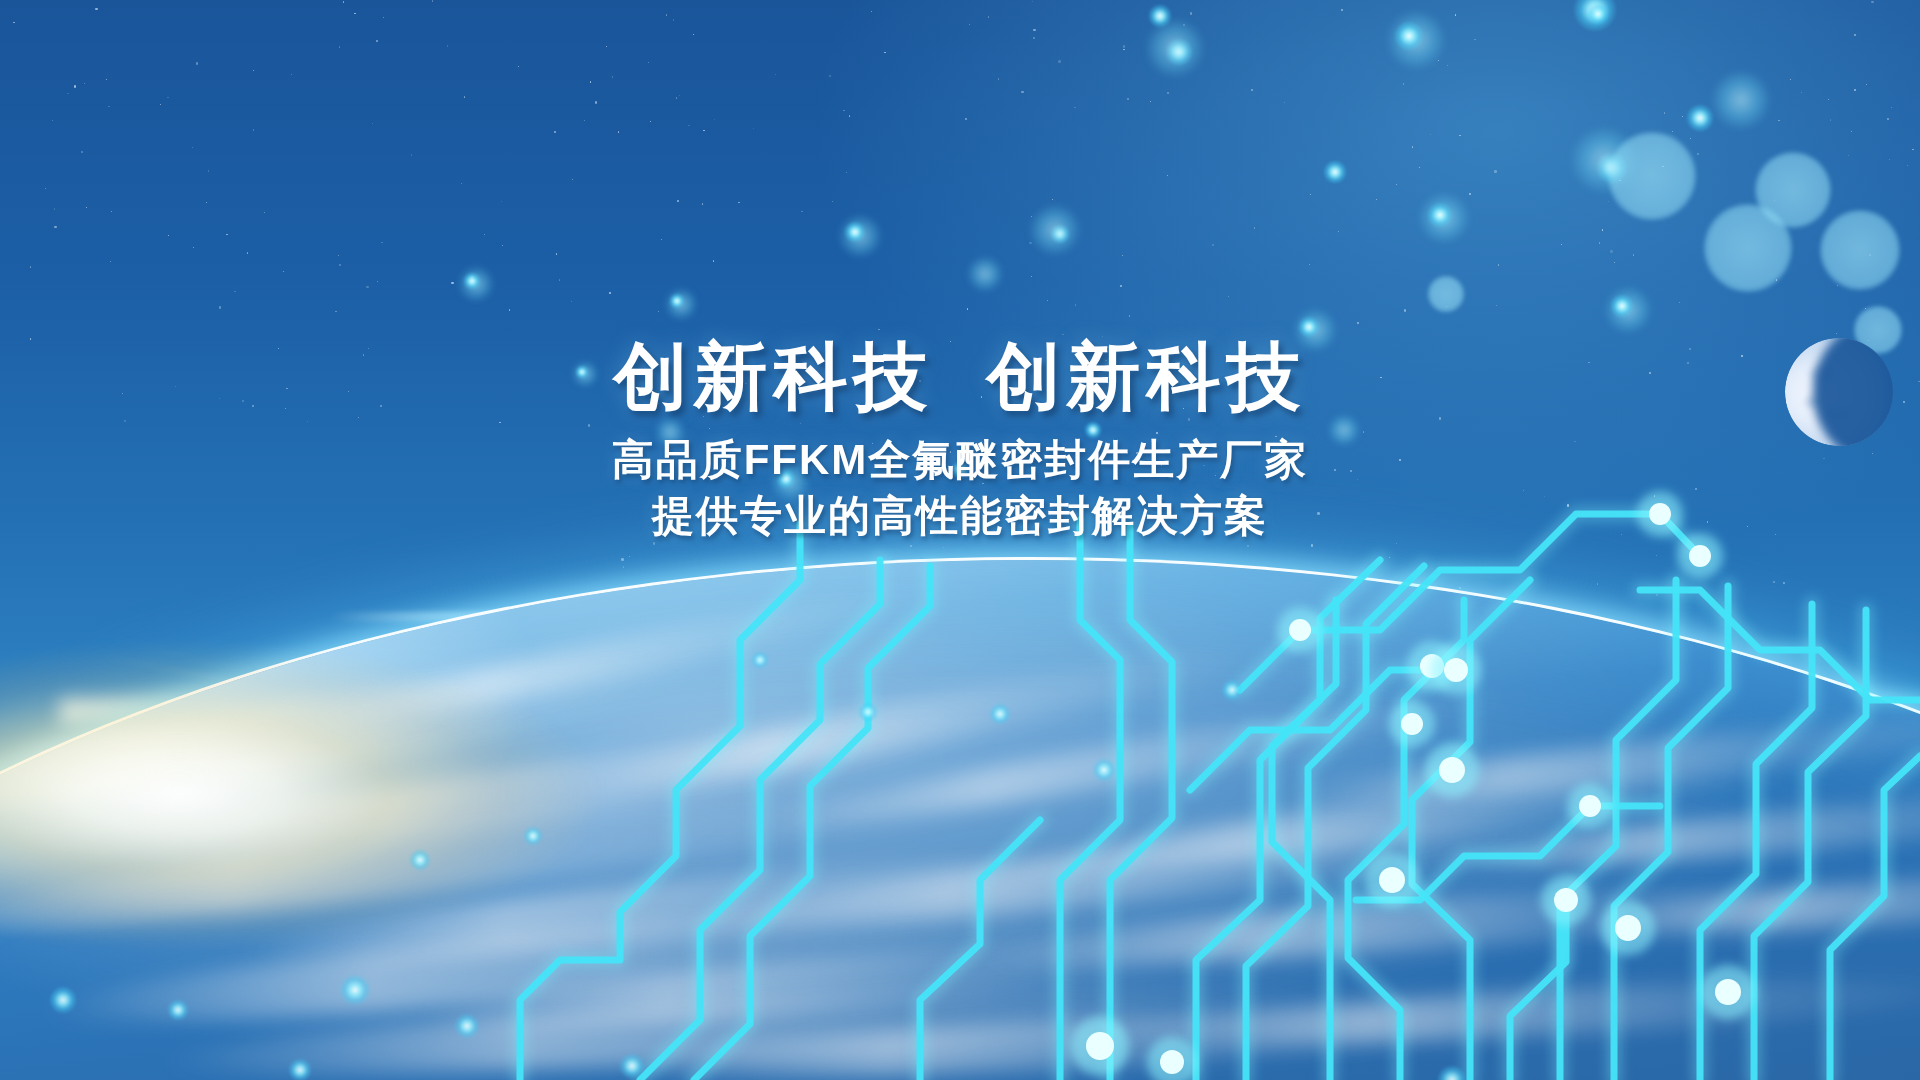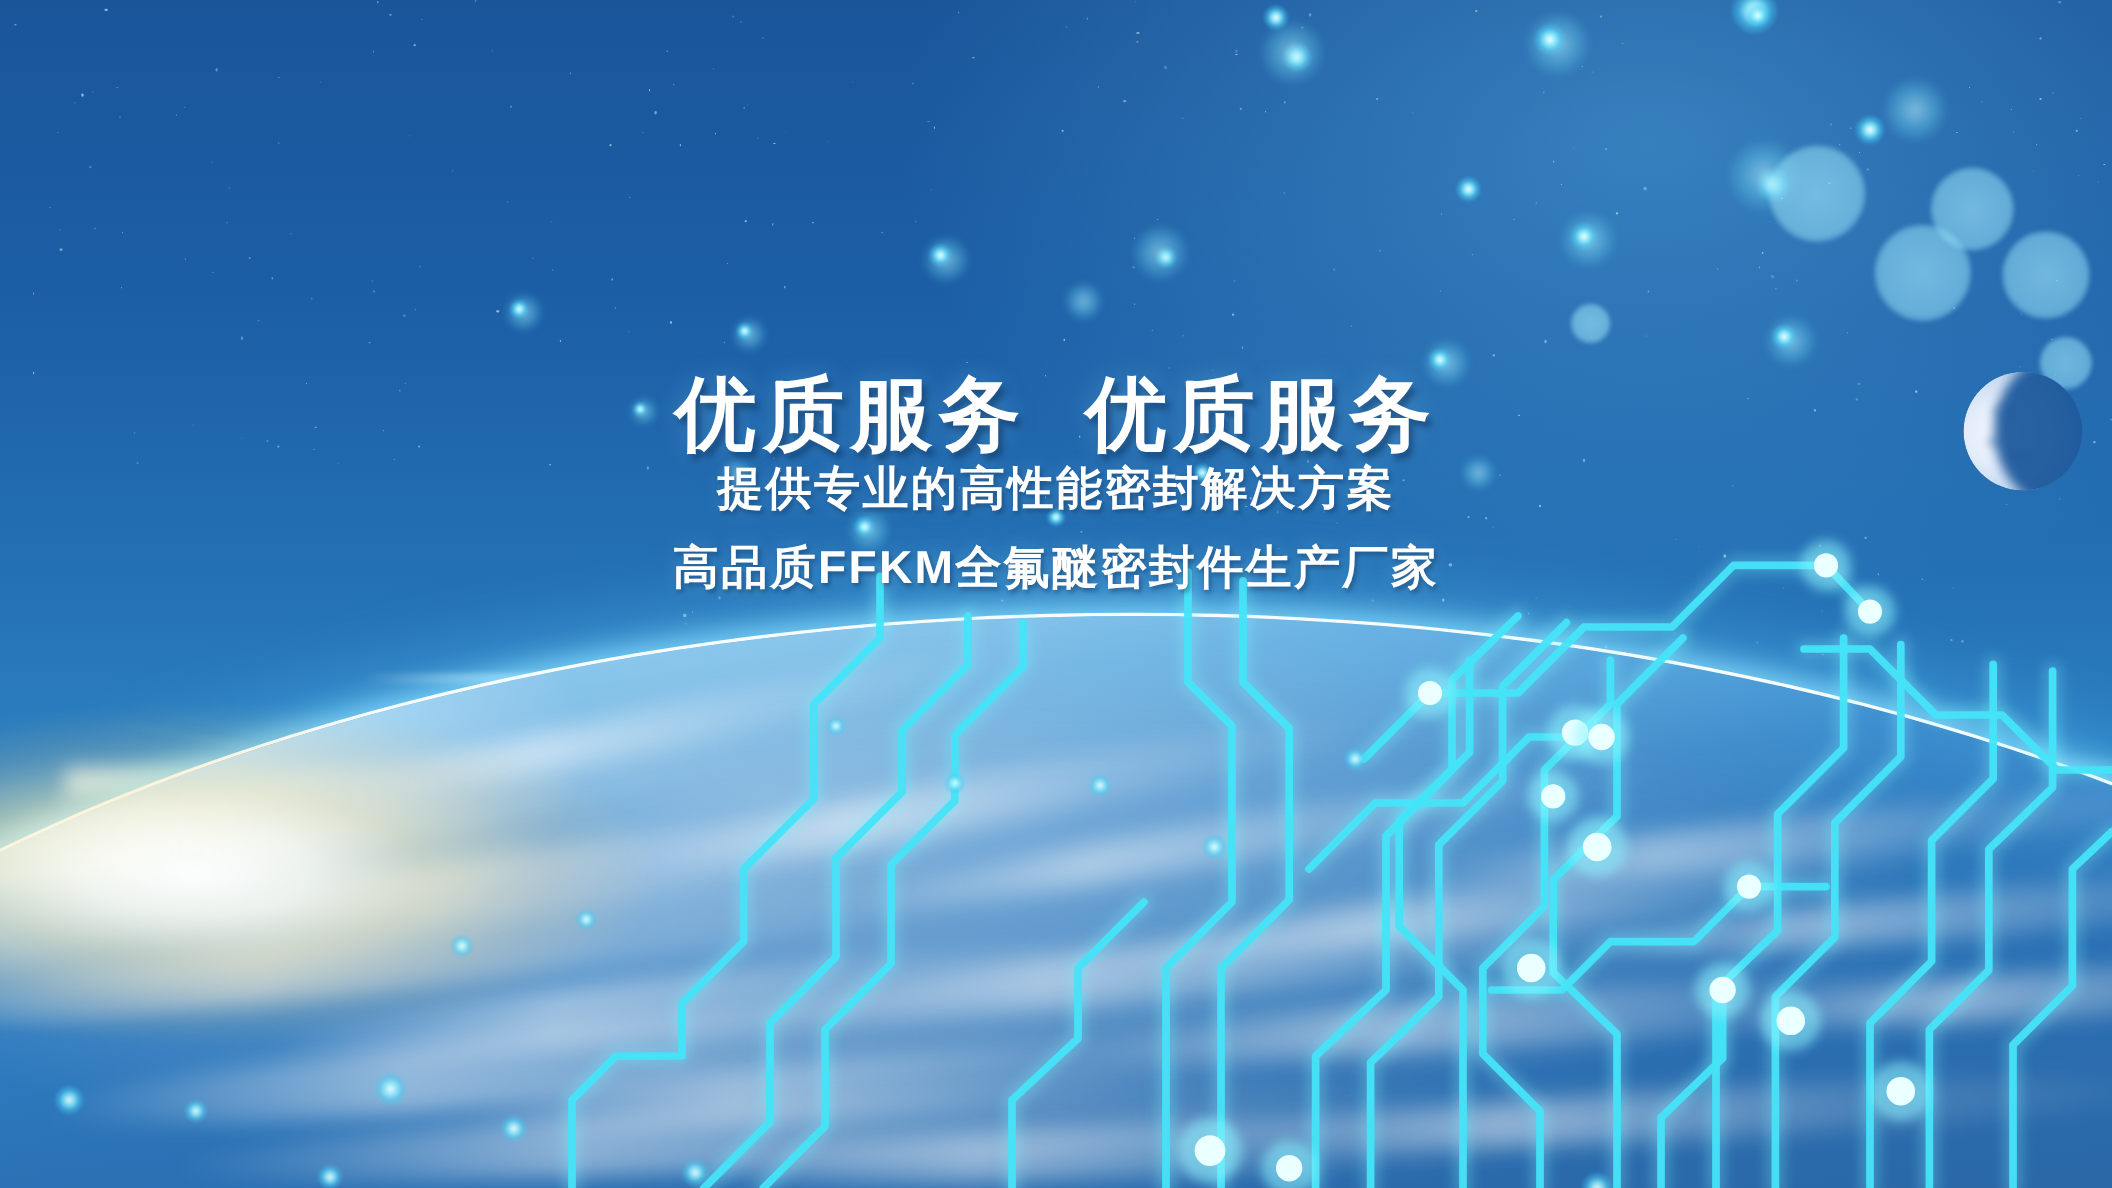--- a/index.html
+++ b/index.html
@@ -578,18 +578,18 @@
       <div class="orb" style="left: 989px; top: 703px; width: 22px; height: 22px; opacity: 0.9;"></div>
       <div class="orb" style="left: 1221px; top: 679px; width: 22px; height: 22px; opacity: 0.9;"></div>
       <div class="orb" style="left: 619px; top: 1053px; width: 26px; height: 26px; opacity: 0.9;"></div>
       <div class="orb" style="left: 288px; top: 1058px; width: 24px; height: 24px; opacity: 0.9;"></div>
       <div class="orb" style="left: 1437px; top: 1065px; width: 30px; height: 30px; opacity: 0.9;"></div>
       <div class="orb" style="left: 858px; top: 702px; width: 20px; height: 20px; opacity: 0.9;"></div>
       <div class="orb" style="left: 751px; top: 651px; width: 18px; height: 18px; opacity: 0.9;"></div>
     </div>
 
   <div id="textblock">
-    <div id="headline">优质服务  优质服务</div>
+    <div id="headline">创新科技  创新科技</div>
+    <div class="sub" id="sub1">高品质FFKM全氟醚密封件生产厂家</div>
     <div class="sub" id="sub2">提供专业的高性能密封解决方案</div>
-    <div class="sub" id="sub1">高品质FFKM全氟醚密封件生产厂家</div>
   </div>
 
 </div>
 
 </body></html>

